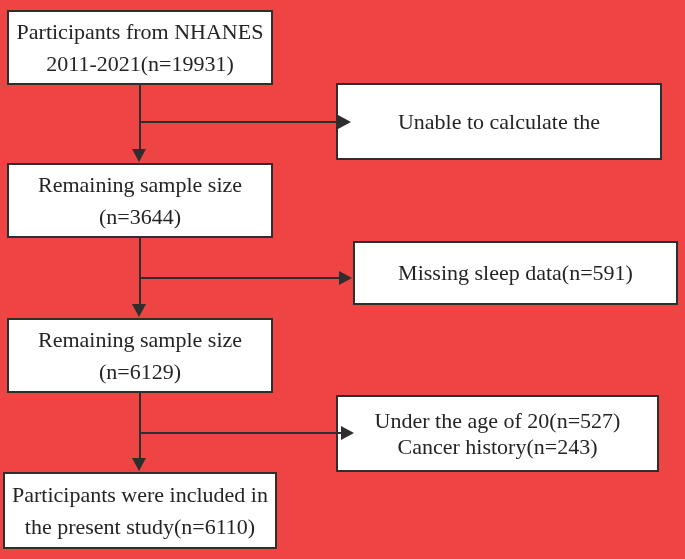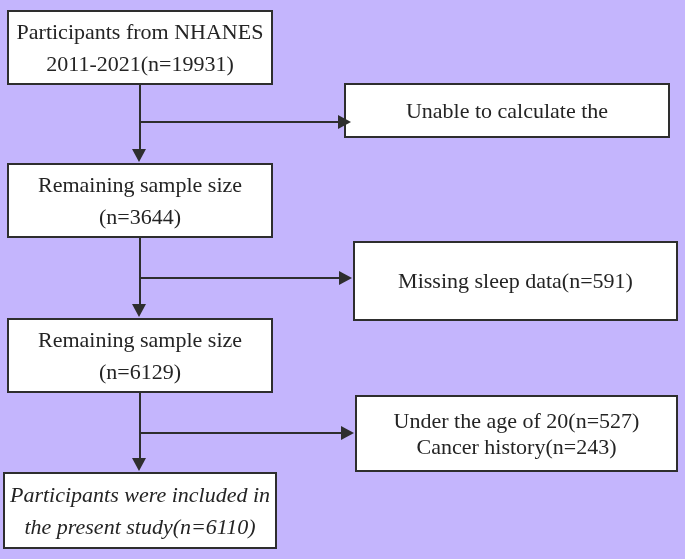--- a/index.html
+++ b/index.html
@@ -1,20 +1,20 @@
 <!DOCTYPE html>
 <html><head>
 <meta charset="utf-8">
 <style>
   html, body { margin: 0; padding: 0; background: #ffffff; }
   .canvas {
     position: relative;
     width: 685px;
     height: 559px;
-    background: #c4b5fd;
+    background: #ef4444;
     font-family: "Liberation Serif", serif;
     color: #242424;
     overflow: hidden;
   }
   .fbox {
     position: absolute;
     box-sizing: border-box;
     border: 2px solid #2e2e2e;
     background: #ffffff;
     display: flex;
@@ -39,26 +39,26 @@
     position: absolute; width: 0; height: 0;
     border-top: 7px solid transparent;
     border-bottom: 7px solid transparent;
     border-left: 13px solid #2e2e2e;
   }
 
   
   .b-participants { left: 7px;  top: 10px;  width: 266px; height: 75px; }
   .b-remaining1   { left: 7px;  top: 163px; width: 266px; height: 75px; }
   .b-remaining2   { left: 7px;  top: 318px; width: 266px; height: 75px; }
-  .b-included     { left: 3px;  top: 472px; width: 274px; height: 77px; font-style: italic; }
+  .b-included     { left: 3px;  top: 472px; width: 274px; height: 77px; }
 
   
-  .b-unable       { left: 344px; top: 83px;  width: 326px; height: 55px; }
-  .b-sleep        { left: 353px; top: 241px; width: 325px; height: 80px; }
-  .b-exclusions   { left: 355px; top: 395px; width: 323px; height: 77px; }
+  .b-unable       { left: 336px; top: 83px;  width: 326px; height: 77px; }
+  .b-sleep        { left: 353px; top: 241px; width: 325px; height: 64px; }
+  .b-exclusions   { left: 336px; top: 395px; width: 323px; height: 77px; }
 
   
   .v1 { left: 139px; top: 85px;  height: 65px; }
   .a1d{ left: 132px; top: 149px; }
   .h1 { left: 140px; top: 121px; width: 198px; }
   .a1r{ left: 338px; top: 115px; }
 
   
   .v2 { left: 139px; top: 238px; height: 67px; }
   .a2d{ left: 132px; top: 304px; }

